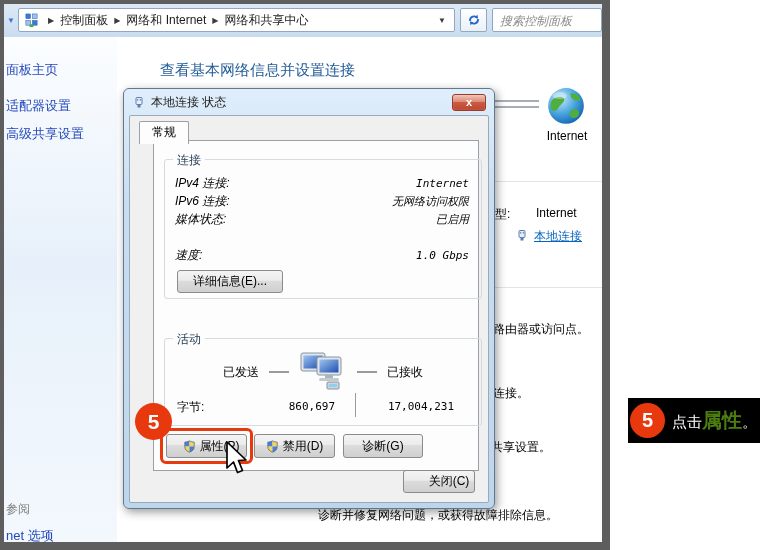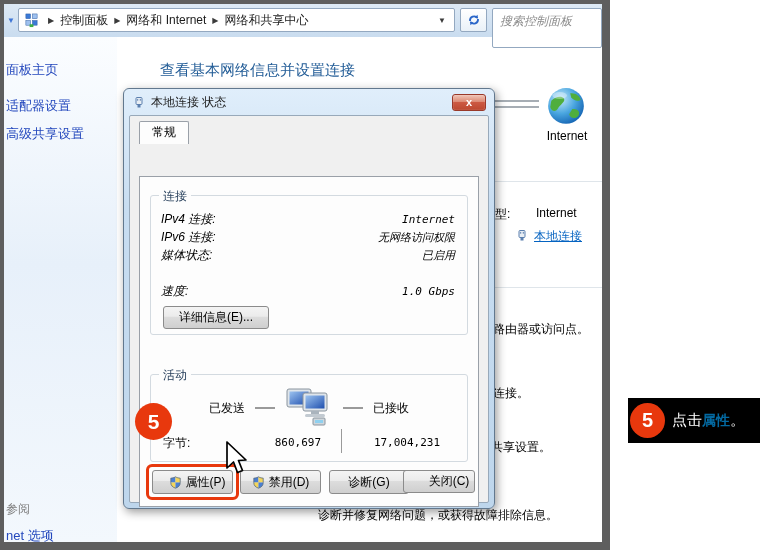--- a/index.html
+++ b/index.html
@@ -12,21 +12,21 @@
   .nav-caret{position:absolute;left:3px;top:12px;font-size:8px;color:#3f76d6;}
   .bc-box{position:absolute;left:14px;top:4px;width:437px;height:24px;background:#fff;
     border:1px solid #93a8c0;border-radius:2px;display:flex;align-items:center;
     font-size:12px;color:#1b1b1b;white-space:nowrap;}
   .bc-icon{margin:0 3px 0 5px;display:flex;}
   .bc-sep{font-size:8px;color:#3a3a3a;margin:0 6px;}
   .bc-caret{margin-left:auto;margin-right:8px;font-size:8px;color:#3a3a3a;}
   .refresh{position:absolute;left:456px;top:4px;width:27px;height:24px;
     background:linear-gradient(#ffffff,#e9f1f8);border:1px solid #93a8c0;border-radius:2px;
     display:flex;align-items:center;justify-content:center;}
-  .searchbox{position:absolute;left:488px;top:4px;width:110px;height:40px;background:#fff;
+  .searchbox{position:absolute;left:488px;top:4px;width:110px;height:24px;background:#fff;
     border:1px solid #93a8c0;border-radius:2px;}
   .search-ph{position:absolute;left:7px;top:4px;font-size:12px;font-style:italic;color:#8c8c8c;}
   .sidebar{position:absolute;left:0;top:33px;width:113px;height:505px;
     background:linear-gradient(180deg,#fbfdff,#e7f0fa 45%,#f3f8fd);}
   .side-item{position:absolute;left:2px;font-size:13px;color:#2448bd;white-space:nowrap;cursor:pointer;}
   .side-gray{position:absolute;left:2px;font-size:12px;color:#7f7f7f;white-space:nowrap;}
   .heading{position:absolute;left:156px;top:57px;font-size:15px;color:#235d97;white-space:nowrap;}
   .globe{position:absolute;left:541px;top:82px;}
   .inet-label{position:absolute;left:534px;top:125px;width:58px;text-align:center;font-size:12px;color:#000;}
   .maplines{position:absolute;left:489px;top:96px;width:46px;height:8px;
@@ -43,22 +43,22 @@
     padding-left:9px;font-size:12px;color:#1b1b1b;}
   .dlg-title svg{margin-right:6px;}
   .dlg-close{position:absolute;top:5px;right:8px;width:34px;height:17px;border:1px solid #99392a;
     border-radius:3px;background:linear-gradient(180deg,#f0c6b8,#dd8a74 45%,#cc5942 50%,#bc4830);
     color:#fff;font-size:11px;font-weight:bold;text-align:center;line-height:14px;cursor:pointer;
     box-shadow:inset 0 0 1px rgba(255,255,255,.7);}
   .dlg-body{position:absolute;left:5px;right:5px;top:26px;bottom:5px;background:#f0f0f0;
     border:1px solid #98a9ba;border-radius:2px;}
   .tab{position:absolute;left:9px;top:5px;padding:2px 12px 3px;background:#fdfdfd;
     border:1px solid #9aa0a8;border-bottom:none;border-radius:2px 2px 0 0;font-size:12px;z-index:2;cursor:pointer;}
-  .tabpage{position:absolute;left:9px;right:9px;top:24px;height:331px;background:#fdfdfd;
-    border:1px solid #9aa0a8;margin-top:36px;}
+  .tabpage{position:absolute;left:23px;right:9px;top:24px;height:331px;background:#fdfdfd;
+    border:1px solid #9aa0a8;}
   .grp{position:absolute;left:10px;width:318px;border:1px solid #d3dae0;border-radius:3px;}
   .grp-label{position:absolute;left:8px;top:-8px;background:#fdfdfd;padding:0 4px;
     font-size:12px;color:#28405c;}
   .grp1{top:18px;height:140px;}
   .grp2{top:197px;height:88px;}
   .crow{position:absolute;left:10px;right:12px;height:18px;display:flex;
     justify-content:space-between;align-items:center;font-style:italic;}
   .crow .lbl{font-size:12px;color:#000;}
   .val{font-family:"DejaVu Sans Mono",monospace;font-size:11px;color:#000;}
   .btn{background:linear-gradient(180deg,#f4f4f4,#ebebeb 45%,#dddddd 46%,#cfcfcf);
@@ -82,21 +82,21 @@
     background:#e8380d;color:#fff;font-weight:bold;font-size:21px;display:flex;align-items:center;
     justify-content:center;z-index:15;}
   .cursor{position:absolute;left:100px;top:352px;z-index:16;}
   
   .anno{position:absolute;left:628px;top:398px;width:132px;height:45px;background:#000;z-index:5;
     display:flex;align-items:center;}
   .anno-badge{position:absolute;left:2px;top:5px;width:35px;height:35px;border-radius:50%;
     background:#e8380d;color:#fff;font-size:20px;font-weight:bold;display:flex;
     align-items:center;justify-content:center;}
   .anno-text{margin-left:44px;font-size:15px;color:#fff;white-space:nowrap;}
-  .anno-hl{color:#0369a1;font-weight:bold;font-size:14px;}
+  .anno-hl{color:#4d7c0f;font-weight:bold;font-size:20px;}
   .footer-text{z-index:1;margin-left:32px;}
 </style>
 </head>
 <body>
 
 <svg width="0" height="0" style="position:absolute">
   <defs>
     <clipPath id="shieldClip">
       <path d="M8 1C6 2.2 4 2.6 2.2 2.6L2.2 8.2C2.2 11.8 4.6 13.9 8 15C11.4 13.9 13.8 11.8 13.8 8.2L13.8 2.6C12 2.6 10 2.2 8 1Z"></path>
     </clipPath>

